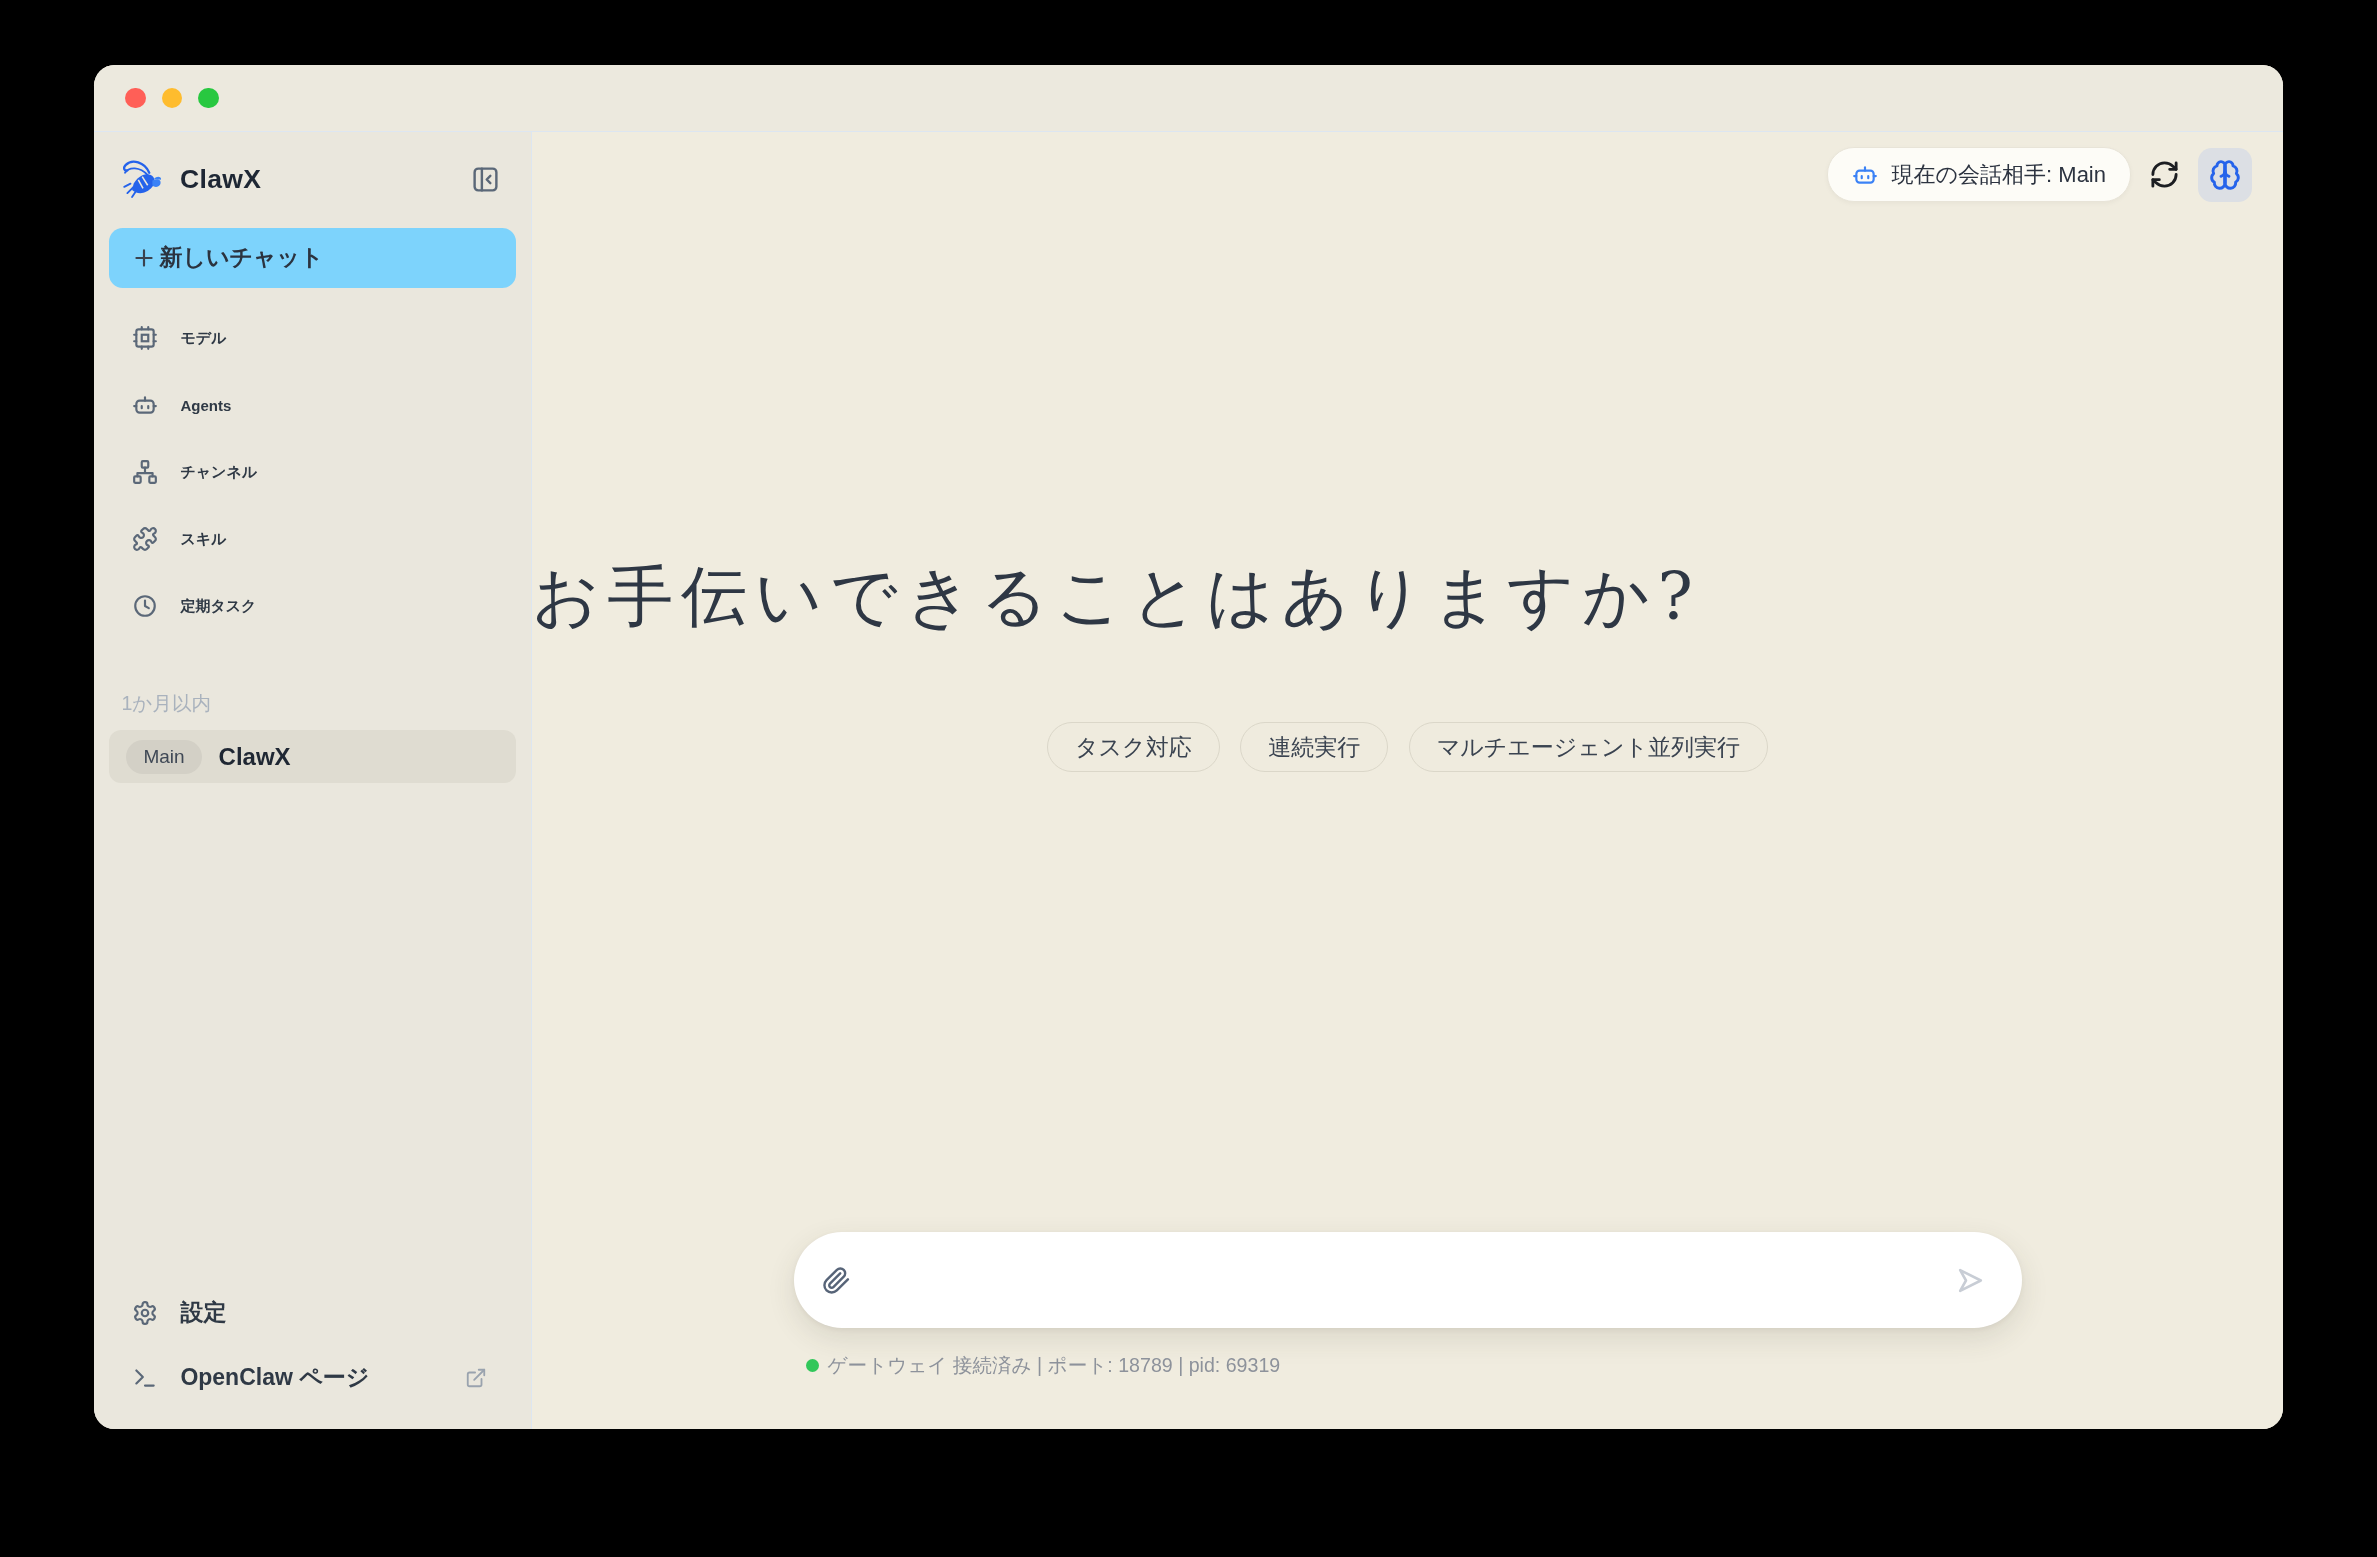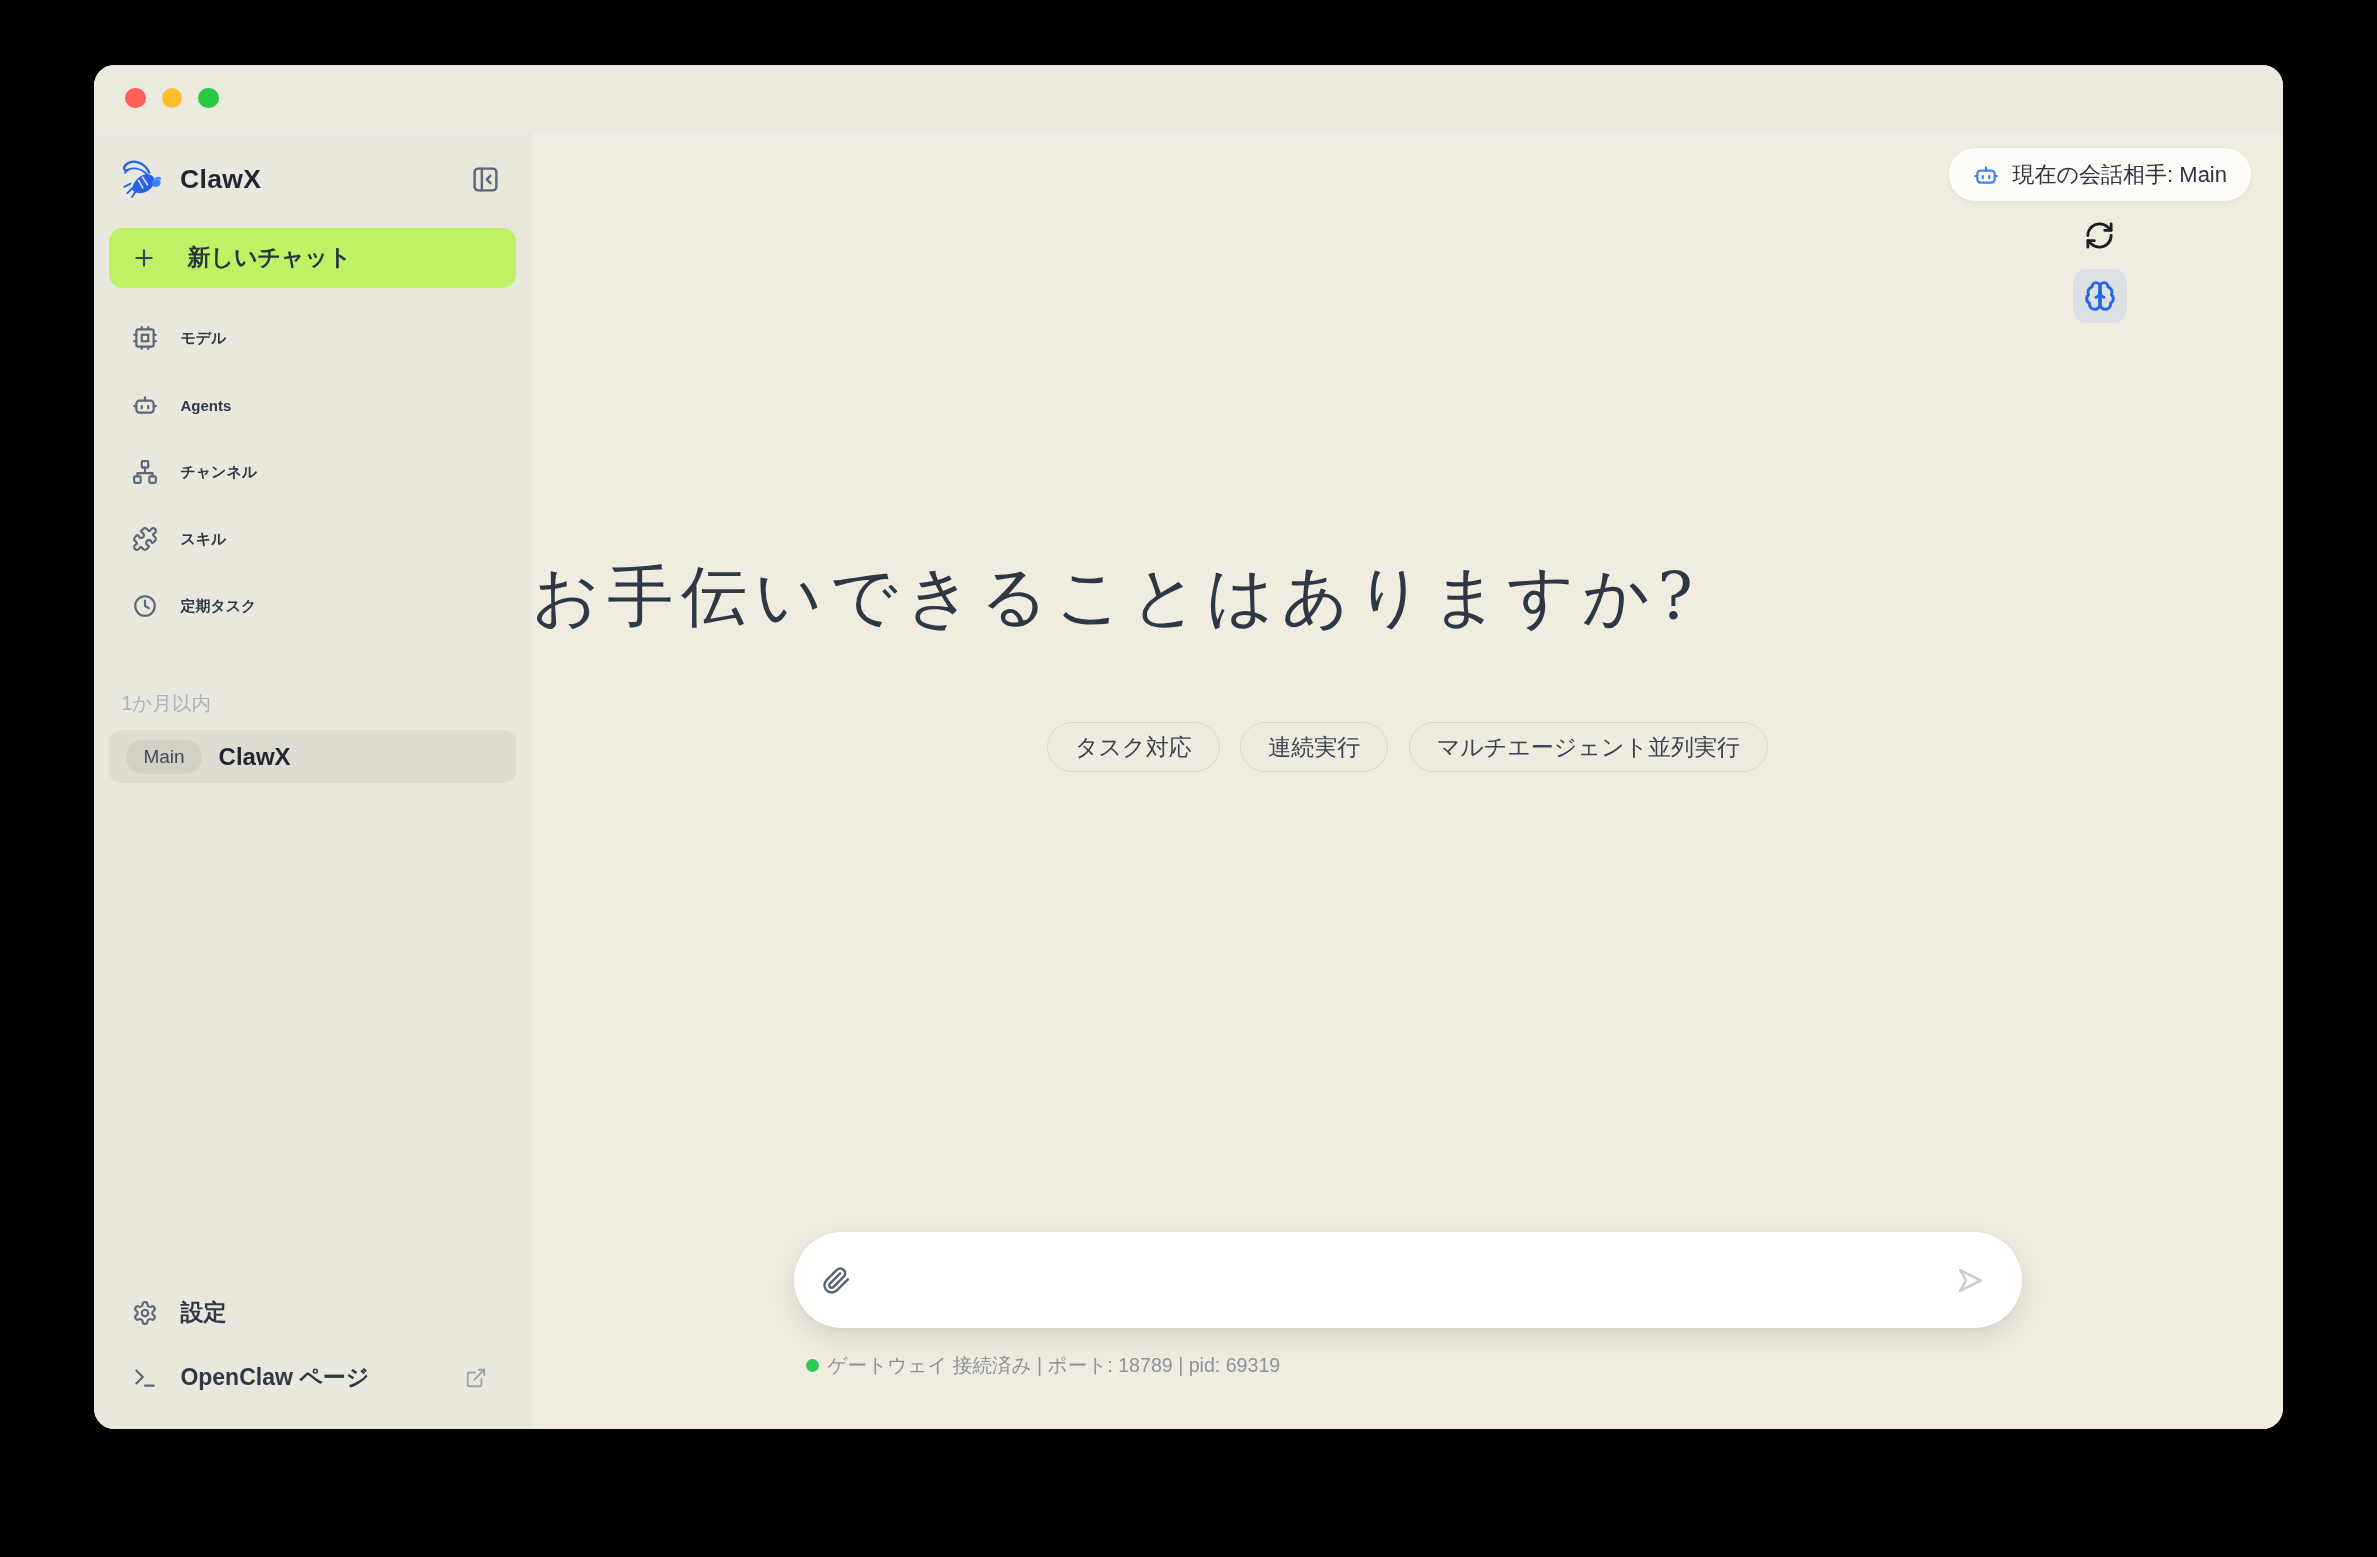--- a/index.html
+++ b/index.html
@@ -30,22 +30,22 @@
     width:438px; flex:0 0 438px; background:#eae7dd; border-right:1.7px solid #dde6f1;
     display:flex; flex-direction:column; padding:19px 15.4px 19px;
   }
   .sidebar-header { display:flex; align-items:center; padding:0 8.5px; height:56px; }
   .logo-wrap { width:50px; height:50px; display:flex; align-items:center; justify-content:center; }
   .app-title { font-size:26.5px; font-weight:700; color:#1e2734; margin-left:12px; letter-spacing:0.4px; }
   .collapse-btn { margin-left:auto; margin-right:5.1px; width:34px; height:34px; border:none; background:transparent;
     display:flex; align-items:center; justify-content:center; color:#5b6878; cursor:pointer; }
 
   .new-chat-btn {
-    margin-top:20.5px; height:60px; border:none; border-radius:13.7px; background:#bef264;
-    display:flex; align-items:center; gap:30px; padding:0 22px; cursor:pointer;
+    margin-top:20.5px; height:60px; border:none; border-radius:13.7px; background:#7dd3fc;
+    display:flex; align-items:center; gap:2px; padding:0 22px; cursor:pointer;
   }
   .new-chat-btn .plus { color:#3a424e; display:flex; }
   .new-chat-btn .lbl { font-size:23px; font-weight:600; color:#2b333f; }
 
   .nav-list { margin-top:17px; display:flex; flex-direction:column; }
   .nav-item {
     height:67px; display:flex; align-items:center; gap:22px; padding:0 22px;
     border:none; background:transparent; border-radius:12px; cursor:pointer; text-align:left;
   }
   .nav-item .nicon { color:#5b6878; display:flex; width:27px; justify-content:center; }
@@ -65,21 +65,21 @@
     height:65px; display:flex; align-items:center; gap:22px; padding:0 22px;
     border:none; background:transparent; border-radius:12px; cursor:pointer; text-align:left;
   }
   .footer-item .nicon { color:#5b6878; display:flex; width:27px; justify-content:center; }
   .footer-item .nlbl { font-size:23px; font-weight:600; color:#2f3945; }
   .footer-item .trail { margin-left:auto; margin-right:6.8px; color:#9aa3ae; display:flex; }
 
   
   .main { flex:1; position:relative; background:#f0ecdf; }
 
-  .header-actions { position:absolute; top:15.4px; right:31px; display:flex; align-items:center; gap:13px;flex-direction:column; }
+  .header-actions { position:absolute; top:15.4px; right:31px; display:flex; align-items:center; gap:13px; }
   .conv-pill {
     height:55px; border-radius:27px; background:#fdfcf7; border:1.7px solid #e8e4d8;
     display:flex; align-items:center; gap:13.7px; padding:0 24px; cursor:pointer;
     box-shadow:0 1.7px 5.1px rgba(0,0,0,.04);
   }
   .conv-pill .cicon { color:#3b82f6; display:flex; }
   .conv-pill .clbl { font-size:22px; font-weight:500; color:#2c3340; }
   .icon-btn { border:none; background:transparent; display:flex; align-items:center; justify-content:center; cursor:pointer; }
   .refresh-btn { width:41px; height:41px; color:#1c1e22; }
   .brain-btn { width:54px; height:54px; border-radius:13.7px; background:#dcdfe4; color:#2563eb; }

